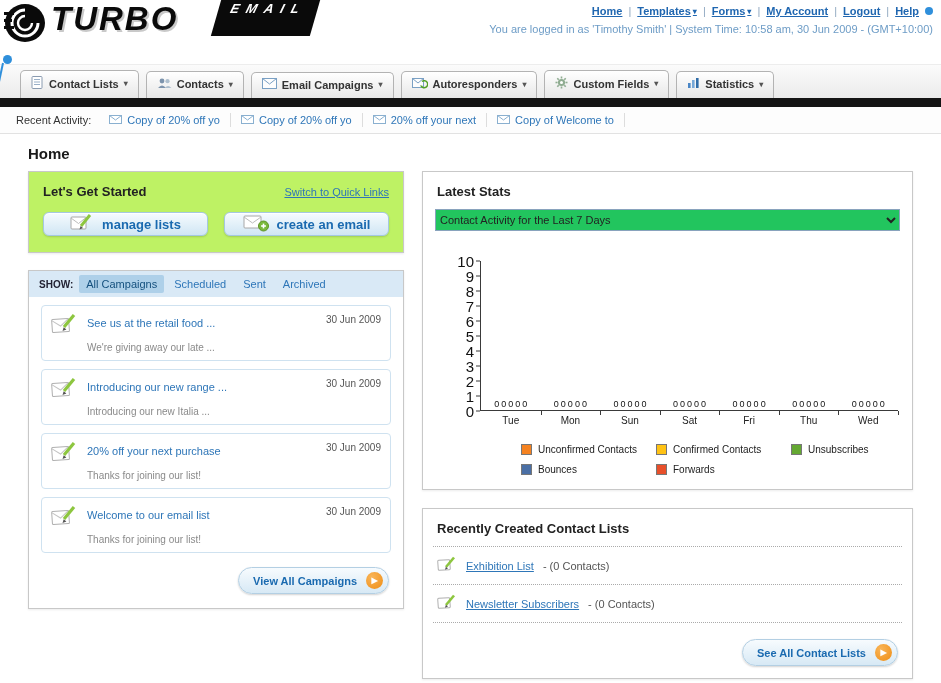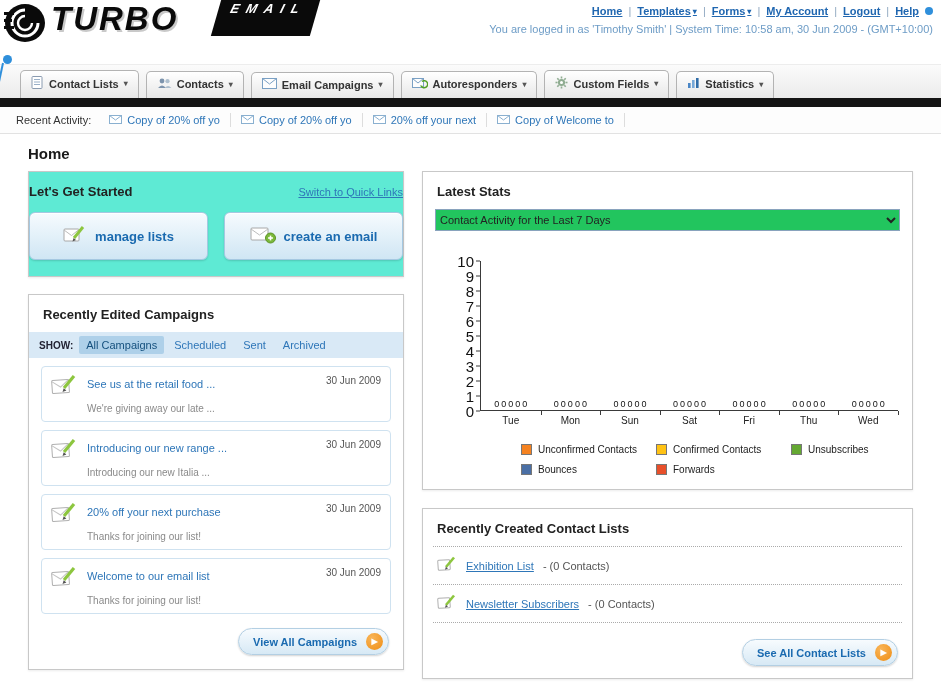--- a/index.html
+++ b/index.html
@@ -38,26 +38,26 @@
 
   .page-title { margin:11px 0 9px 28px; font-size:15px; font-weight:bold; color:#1a1a1a; }
 
   
   .main { display:flex; align-items:flex-start; gap:18px; padding-left:28px; }
   .left-col { flex:0 0 376px; width:376px; display:flex; flex-direction:column; gap:17px; }
   .right-col { flex:0 0 491px; width:491px; display:flex; flex-direction:column; gap:18px; }
   .panel { border:1px solid #c8c8c8; background:#fff; box-shadow:0 1px 2px rgba(0,0,0,0.08); }
 
   
-  .gs-panel { padding:12px 0 16px; background:#5eead4; }
+  .gs-panel { padding:12px 14px 16px; background:#bef264; }
   .gs-head { display:flex; justify-content:space-between; align-items:center; }
   .gs-title { font-size:13px; font-weight:bold; color:#222; }
   .gs-switch { font-size:11px; color:#2e76b8; text-decoration:underline; cursor:pointer; }
   .gs-buttons { display:flex; gap:16px; margin-top:13px; }
-  .gs-btn { flex:1; height:48px; display:flex; align-items:center; justify-content:center; gap:8px; border:1px solid #a5c8e1; border-radius:6px; background:linear-gradient(#f6fbfe,#d0e6f4); box-shadow:inset 0 1px 0 #fff, 0 1px 2px rgba(0,0,0,0.15); font-size:13px; font-weight:bold; color:#1a6ab0; cursor:pointer; }
+  .gs-btn { flex:1; height:24px; display:flex; align-items:center; justify-content:center; gap:8px; border:1px solid #a5c8e1; border-radius:6px; background:linear-gradient(#f6fbfe,#d0e6f4); box-shadow:inset 0 1px 0 #fff, 0 1px 2px rgba(0,0,0,0.15); font-size:13px; font-weight:bold; color:#1a6ab0; cursor:pointer; }
 
   
   .rc-title { font-size:13px; font-weight:bold; color:#222; padding:12px 14px 10px; }
   .show-row { background:#d9e9f6; display:flex; align-items:center; gap:3px; padding:4px 10px; font-size:11px; }
   .show-label { font-size:10px; font-weight:bold; color:#223; margin-right:3px; }
   .show-tab { color:#2e76b8; padding:3px 7px; cursor:pointer; border-radius:2px; }
   .show-tab.active { background:#aed0e9; color:#14507e; }
   .campaign-item { display:flex; gap:8px; align-items:flex-start; margin:8px 12px; border:1px solid #cfe2f0; border-radius:4px; padding:7px 9px; background:#fff; }
   .c-text { flex:1; min-width:0; }
   .c-title { font-size:11px; color:#2e76b8; cursor:pointer; }
@@ -300,21 +300,20 @@
                   <line x1="20.5" y1="9.6" x2="20.5" y2="14.4" stroke="#fff" stroke-width="1.6"></line>
                   <line x1="18.1" y1="12" x2="22.9" y2="12" stroke="#fff" stroke-width="1.6"></line>
                 </svg>
             </span>
             <span>create an email</span>
           </div>
         </div>
       </div>
 
       <div class="panel">
-        <div class="rc-title">Recently Edited Campaigns</div>
         <div class="show-row">
           <span class="show-label">SHOW:</span>
           <span class="show-tab active">All Campaigns</span>
           <span class="show-tab">Scheduled</span>
           <span class="show-tab">Sent</span>
           <span class="show-tab">Archived</span>
         </div>
 
         <div class="campaign-item">
           <span>

